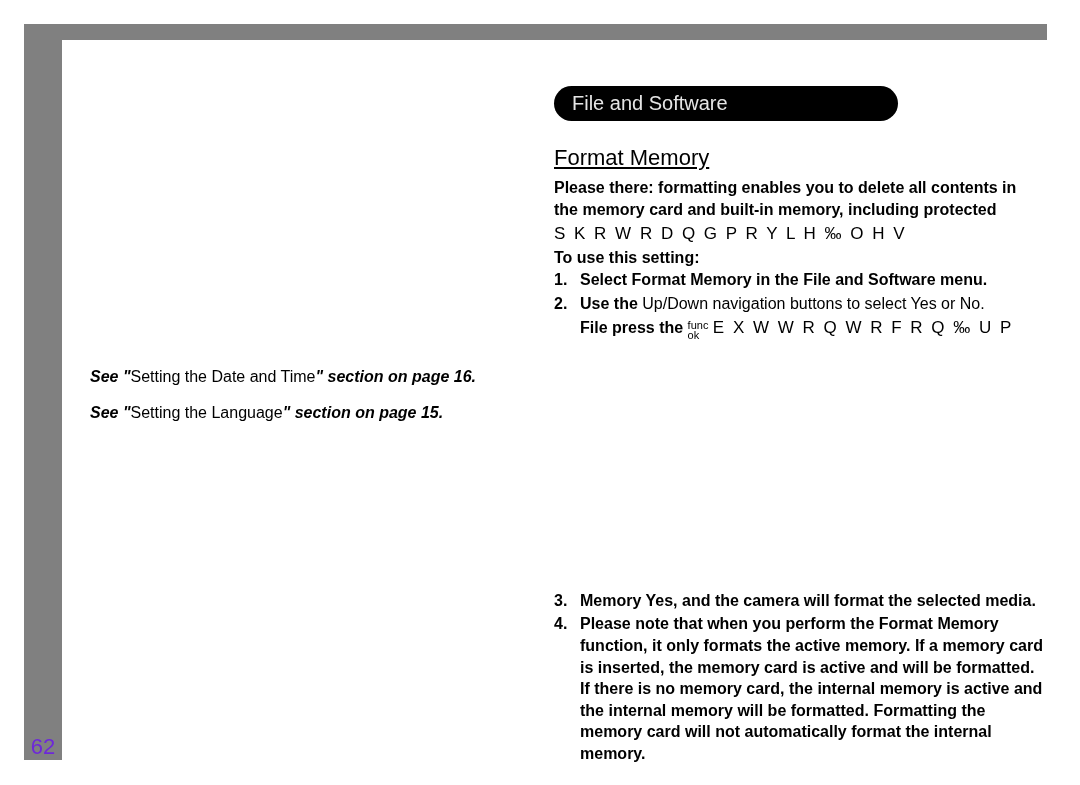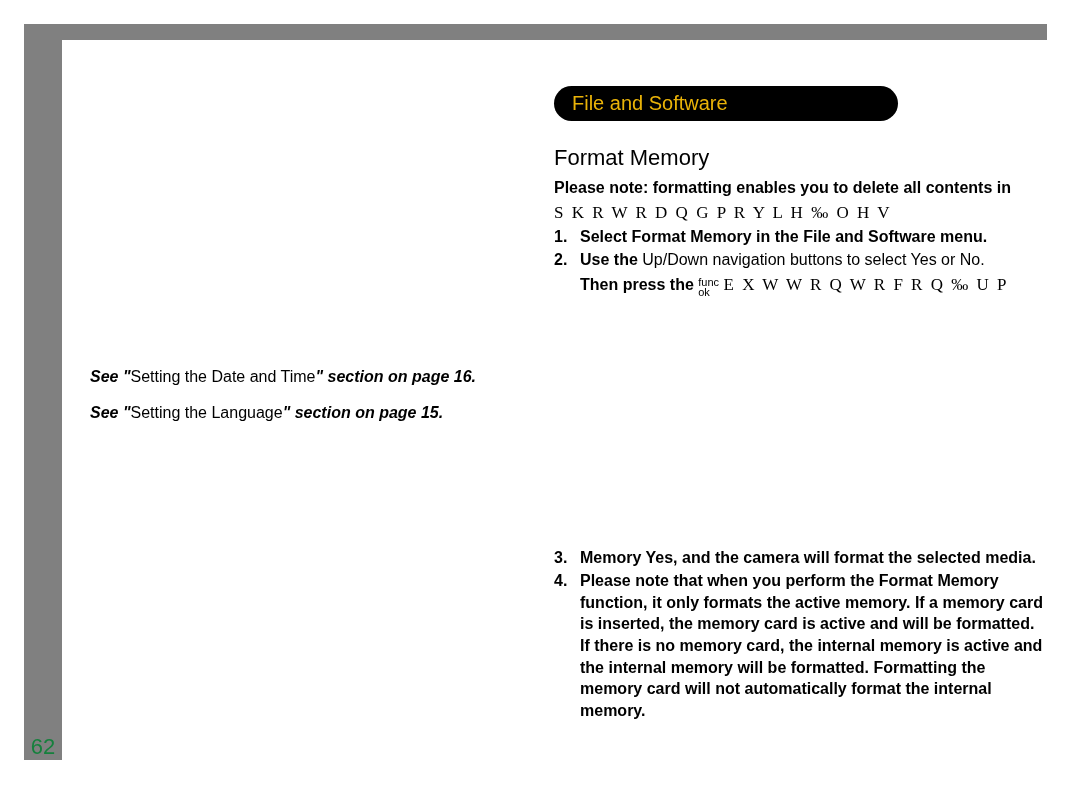--- a/index.html
+++ b/index.html
@@ -25,21 +25,21 @@
     width: 38px;
     height: 736px;
     background: #808080;
   }
   .page-number {
     position: absolute;
     left: 24px;
     bottom: 25px;
     width: 38px;
     text-align: center;
-    color: #15803d;
+    color: #6d28d9;
     font-size: 22px;
     font-weight: 400;
   }
   .content {
     position: absolute;
     top: 40px;
     left: 62px;
     width: 985px;
     height: 720px;
   }
@@ -51,51 +51,52 @@
   }
   .right-col {
     position: absolute;
     left: 492px;
     top: 46px;
     width: 490px;
   }
   .section-pill {
     display: inline-block;
     background: #000000;
-    color: #eab308;
+    color: #e5e5e5;
     font-size: 20px;
     padding: 6px 170px 6px 18px;
     border-radius: 18px;
     margin-bottom: 18px;
   }
   .h2 {
     font-family: Arial, Helvetica, sans-serif;
     font-size: 22px;
     font-weight: 400;
     margin-bottom: 6px;
     margin-top: 12px;
+    text-decoration: underline;
   }
   .ref-line {
     font-size: 16px;
     font-style: italic;
     font-weight: 600;
     margin-bottom: 18px;
   }
   .ref-line .nonitalic {
     font-style: normal;
     font-family: Arial, Helvetica, sans-serif;
     font-weight: 400;
   }
   .body-bold {
     font-size: 16px;
     font-weight: 700;
     line-height: 1.35;
   }
   .garbled {
-    font-family: Liberation Serif, serif;
+    font-family: Liberation Sans, sans-serif;
     font-size: 17px;
     letter-spacing: 2px;
     font-weight: 400;
     line-height: 1.6;
   }
   ol.steps {
     list-style: none;
     counter-reset: step;
     font-size: 16px;
     font-weight: 700;
@@ -151,28 +152,30 @@
       <div class="ref-line">
         <span>See "</span><span class="nonitalic">Setting the Language</span><span>" section on page 15.</span>
       </div>
     </div>
 
     <div class="right-col">
       <div class="section-pill">File and Software</div>
 
       <div class="h2" style="margin-top:6px;">Format Memory</div>
 
-      <div class="body-bold">Please note:  formatting enables you to delete all contents in</div>
+      <div class="body-bold">Please there:  formatting enables you to delete all contents in</div>
+      <div class="body-bold">the memory card and built-in memory, including protected</div>
       <div class="garbled"> S K R W R   D Q G   P R Y L H   ‰ O H V</div>
+      <div class="body-bold">To use this setting:</div>
 
       <ol class="steps">
         <li><span>Select Format Memory in the File and Software menu.</span></li>
         <li>
           <span>Use the </span><span class="plain">Up/Down navigation buttons to select Yes or No.</span><br>
-          <span>Then press the </span>
+          <span>File press the </span>
           <span class="func-ok">
             <span>func</span>
             <span>ok</span>
           </span>
           <span class="garbled" style="letter-spacing:2px; font-weight:400;">  E X W W R Q   W R   F R Q ‰ U P</span>
         </li>
       </ol>
 
       <div class="steps-gap"></div>
 

